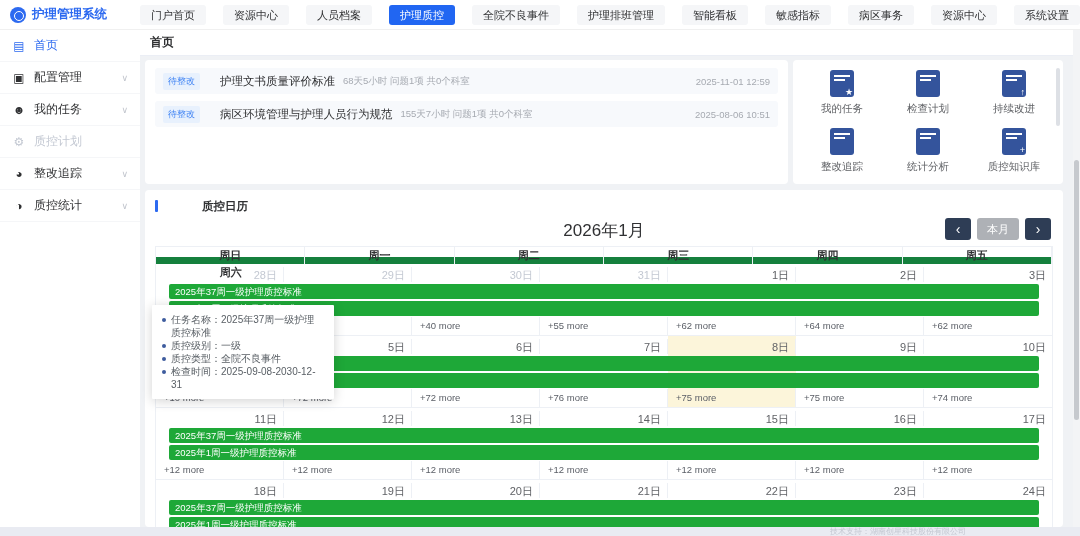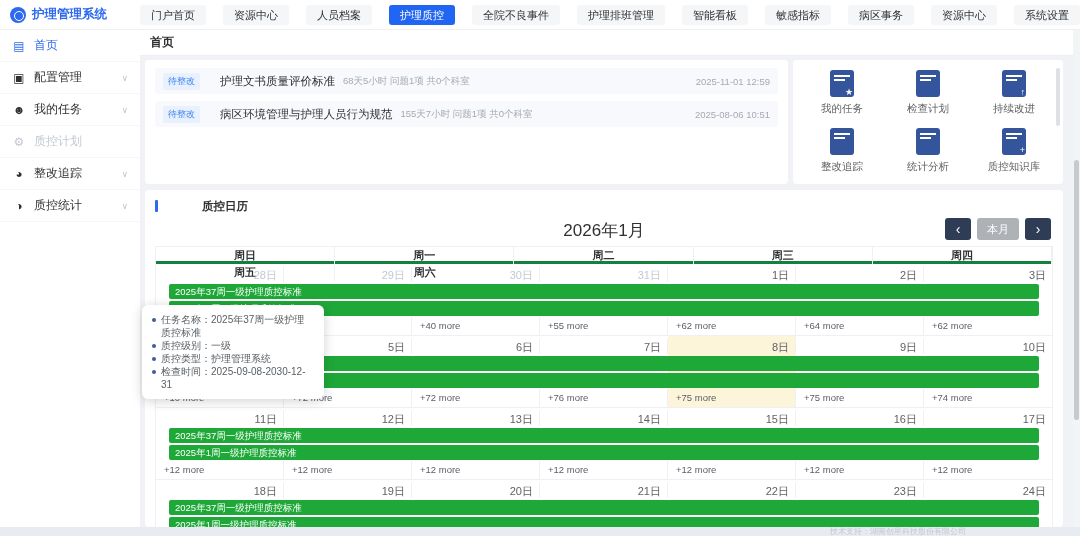--- a/index.html
+++ b/index.html
@@ -71,39 +71,39 @@
   .cal-sec span{font-size:11.5px;font-weight:bold;color:#303133;}
   .cal-head{position:relative;height:32px;}
   .cal-title{position:absolute;left:0;right:0;top:5px;text-align:center;font-size:17px;color:#303133;}
   .cal-btns{position:absolute;right:2px;top:4px;display:flex;gap:6px;}
   .cal-btns button{border:none;cursor:pointer;color:#fff;border-radius:3px;height:22px;
                    font-family:inherit;display:flex;align-items:center;justify-content:center;}
   .nav-sq{width:26px;background:var(--navy);font-size:14px;padding-bottom:2px;}
   .nav-today{background:#aeb1b6;font-size:11px;padding:0 10px;}
 
   .cal-table{border:1px solid #edf0f5;border-bottom:none;}
-  .wd-row{display:grid;grid-template-columns:repeat(5,1fr);height:17px;border-bottom:3px solid #15803d;}
+  .wd-row{display:grid;grid-template-columns:repeat(6,1fr);height:17px;border-bottom:7px solid #15803d;}
   .wd-cell{font-size:11px;font-weight:bold;text-align:center;line-height:17px;color:#303133;
            border-right:1px solid #edf0f5;}
   .wd-cell:last-child{border-right:none;}
   .week{position:relative;border-bottom:1px solid #edf0f5;padding-top:3px;}
   .hl{position:absolute;top:0;bottom:0;width:calc(100%/7);background:var(--cream);z-index:0;}
   .d-row,.m-row{display:grid;grid-template-columns:repeat(7,1fr);position:relative;z-index:1;}
   .d-cell{height:15px;font-size:11px;color:#606266;text-align:right;padding:1px 6px 0 0;
           border-right:1px solid #edf0f5;cursor:pointer;}
   .d-cell:last-child,.m-cell:last-child{border-right:none;}
   .d-cell.muted{color:#c3c8d2;}
   .bar{position:relative;z-index:1;height:15px;line-height:15px;margin:2px 13px 0;border-radius:2px;
        background:var(--green);color:#fff;font-size:9.5px;padding-left:6px;white-space:nowrap;
        overflow:hidden;cursor:pointer;}
   .m-row{height:18px;margin-top:1px;}
   .m-cell{font-size:9.5px;color:#5a5e66;padding:3px 0 0 8px;border-right:1px solid #edf0f5;cursor:pointer;}
 
   
-  .tooltip{position:absolute;left:142px;top:305px;width:182px;background:#fff;border-radius:6px;
+  .tooltip{position:absolute;left:152px;top:305px;width:182px;background:#fff;border-radius:1px;
            box-shadow:0 2px 12px rgba(0,0,0,.18);padding:8px 10px 8px 8px;z-index:20;}
   .tt-item{display:flex;font-size:10px;color:#5a6066;line-height:13px;}
   .tt-item .dot{width:4px;height:4px;border-radius:50%;background:#3e5c9e;margin:5px 5px 0 2px;flex:none;}
 
   
   .footer{position:absolute;left:0;top:527px;width:1080px;height:9px;background:#e9ebf2;z-index:6;}
   .footer span{position:absolute;left:830px;top:0;font-size:8px;line-height:9px;color:#c3c7d1;}
   .pg-scroll{position:absolute;right:0;top:30px;width:7px;height:497px;background:#f3f4f6;z-index:7;}
   .pg-thumb{position:absolute;right:1px;top:130px;width:5px;height:260px;background:#c6c9ce;border-radius:3px;}
 </style>
@@ -350,21 +350,21 @@
         <div class="tt-item">
           <span class="dot"></span>
           <span>任务名称：2025年37周一级护理质控标准</span>
         </div>
         <div class="tt-item">
           <span class="dot"></span>
           <span>质控级别：一级</span>
         </div>
         <div class="tt-item">
           <span class="dot"></span>
-          <span>质控类型：护理管理系统</span>
+          <span>质控类型：全院不良事件</span>
         </div>
         <div class="tt-item">
           <span class="dot"></span>
           <span>检查时间：2025-09-08-2030-12-31</span>
         </div>
       </div>
   </div>
 
   <div class="footer">
     <span>技术支持：湖南创星科技股份有限公司</span>

